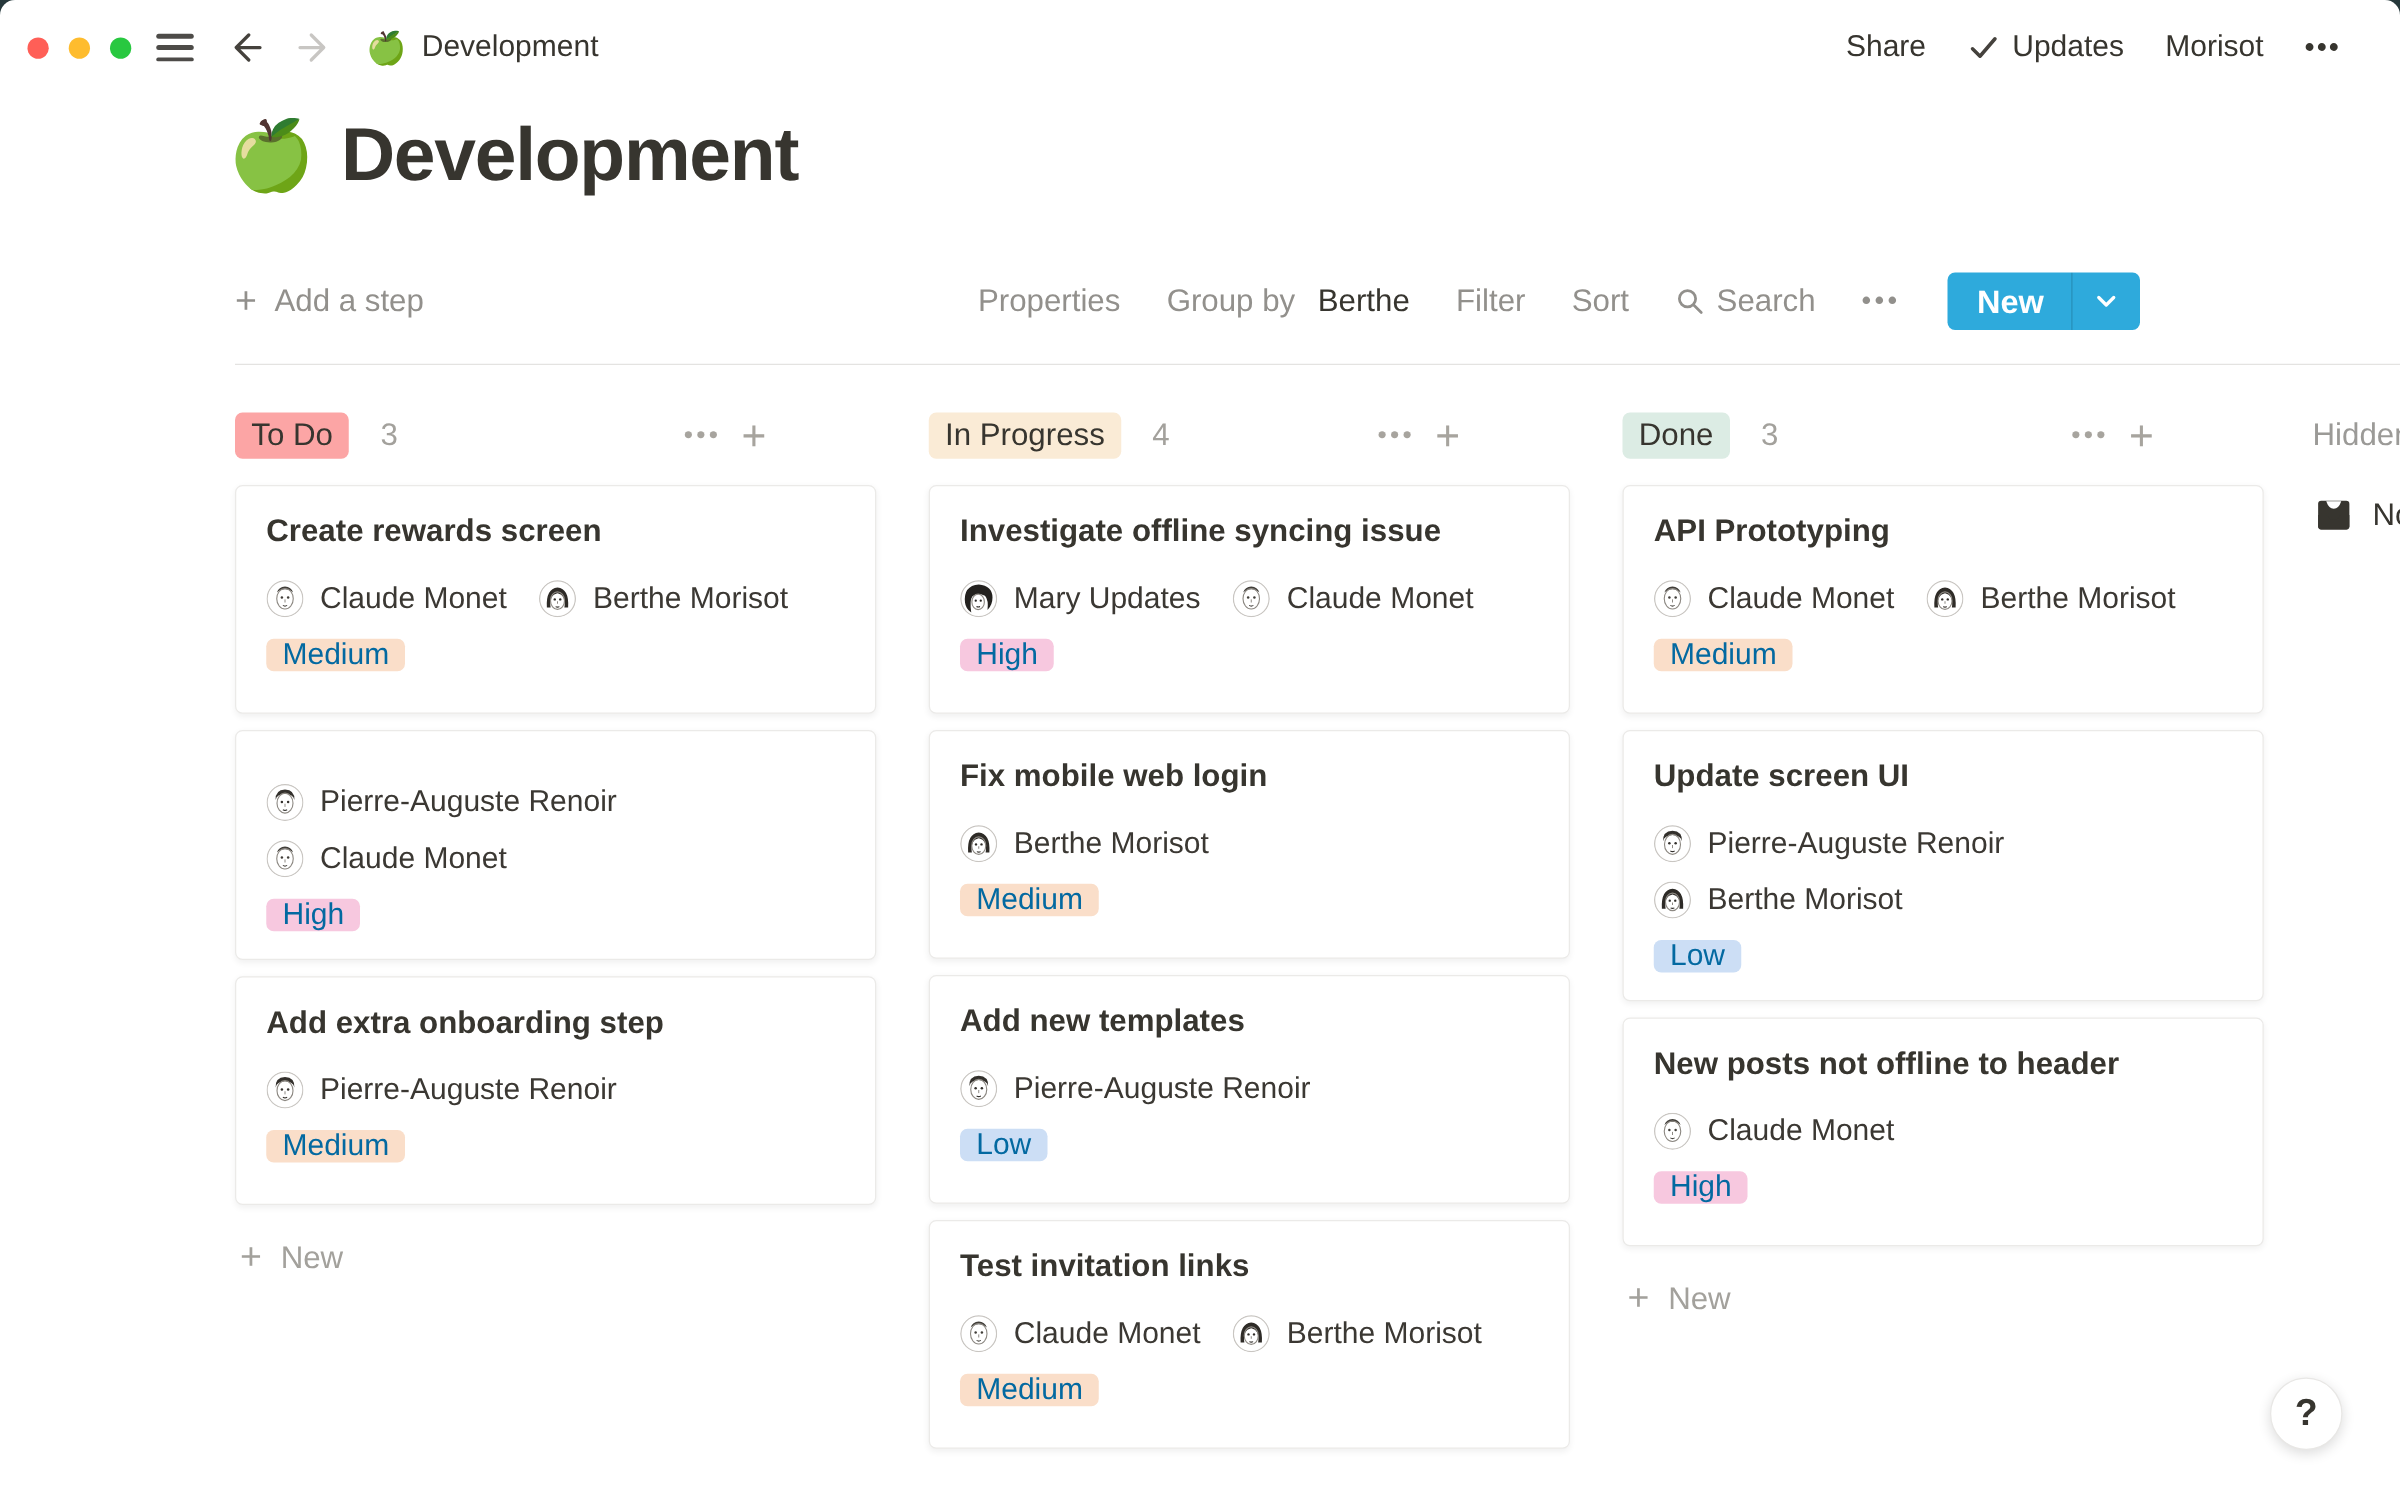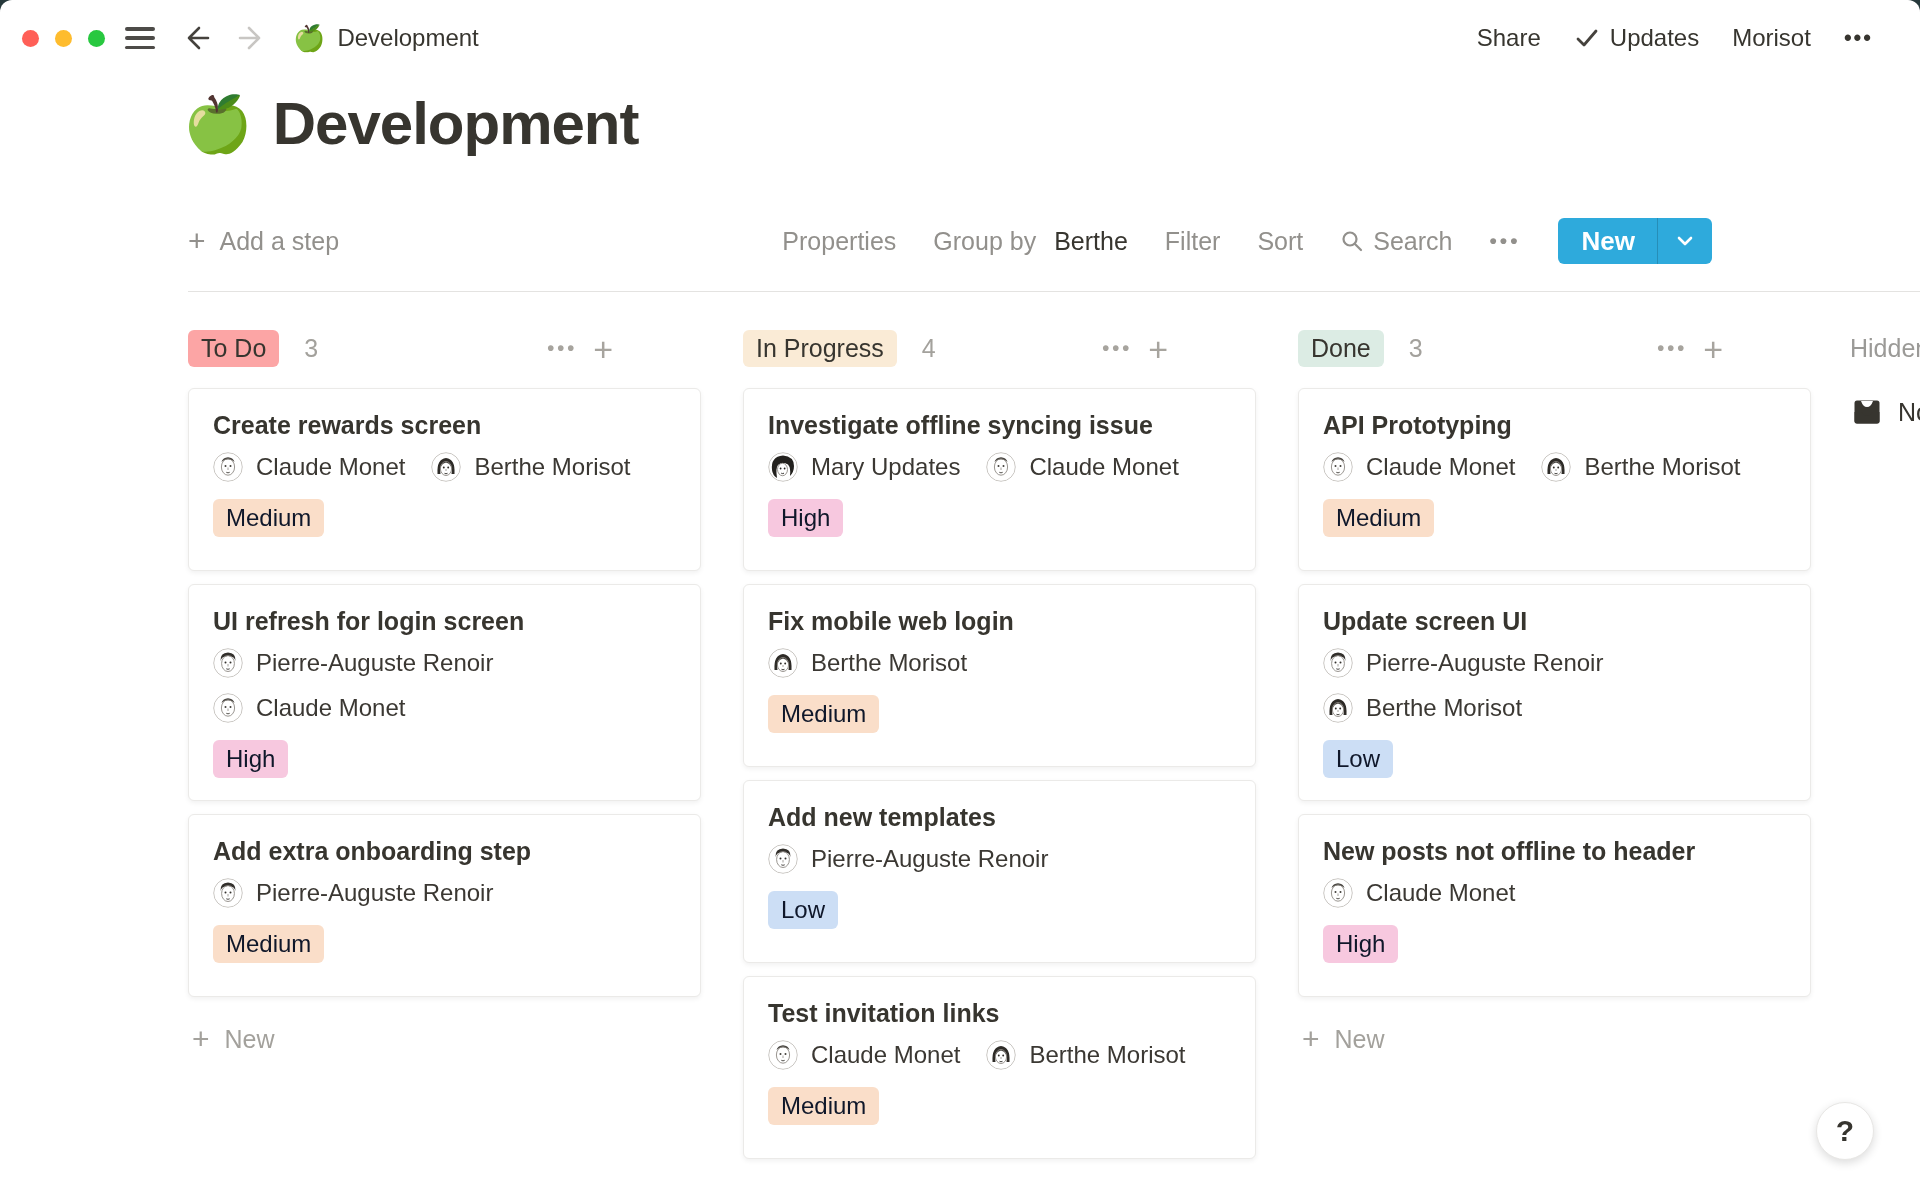--- a/index.html
+++ b/index.html
@@ -51,26 +51,26 @@
   .icon-btn{border:0;background:none;padding:0;color:#A7A49E;cursor:pointer;font-family:inherit;}
   .icon-btn.dots{font-size:20px;letter-spacing:3px;font-weight:700;}
   .icon-btn.plus{font-size:34px;font-weight:300;line-height:1;}
   .cards{display:flex;flex-direction:column;gap:13px;}
   .card{
     background:#fff;border:1px solid #EBEAE8;border-radius:6px;
     box-shadow:0 2px 5px rgba(15,15,15,0.06);
     padding:20px 24px 22px;min-height:139px;cursor:pointer;
   }
   .card-title{font-size:25px;font-weight:600;line-height:33px;}
-  .assignees{display:flex;flex-wrap:wrap;column-gap:26px;row-gap:11px;margin-top:8px;}
+  .assignees{display:flex;flex-wrap:wrap;column-gap:26px;row-gap:11px;margin-top:20px;}
   .chip{display:flex;align-items:center;gap:13px;height:34px;}
   .chip .name{font-size:24px;color:#3B3833;white-space:nowrap;}
   .avatar{width:30px;height:30px;flex:none;border-radius:50%;overflow:hidden;}
   .avatar svg{display:block;width:30px;height:30px;}
-  .prio{display:inline-flex;align-items:center;height:38px;padding:0 13px;border-radius:6px;font-size:24px;margin-top:15px;color:#0f172a;}
+  .prio{display:inline-flex;align-items:center;height:26px;padding:0 13px;border-radius:6px;font-size:24px;margin-top:15px;color:#0369a1;}
   .col-new{display:flex;align-items:center;gap:15px;margin-top:27px;padding-left:4px;color:#A3A19C;font-size:25px;cursor:pointer;}
   .col-new .plus{font-size:30px;font-weight:300;line-height:1;}
   
   .hidden-stub{position:absolute;top:330px;left:1850px;width:300px;}
   .hidden-label{font-size:25px;color:#9B9A97;white-space:nowrap;line-height:37px;}
   .hidden-group{display:flex;align-items:center;gap:14px;margin-top:28px;white-space:nowrap;}
   .hidden-group .g-name{font-size:25px;color:#37352F;}
   
   .help-btn{
     position:absolute;left:1816px;top:1102px;width:58px;height:58px;border-radius:50%;
@@ -190,21 +190,21 @@
                     <ellipse cx="15" cy="16.5" rx="5.6" ry="7" fill="none" stroke="#8D8983" stroke-width="0.9"></ellipse>
                     <circle cx="12.8" cy="15.5" r="0.95" fill="#2E2B27"></circle>
                     <circle cx="17.2" cy="15.5" r="0.95" fill="#2E2B27"></circle>
                     <path d="M15 17 V19" stroke="#8D8983" stroke-width="0.8"></path>
                     <path d="M13.5 21.3 Q15 22.2 16.5 21.3" fill="none" stroke="#2E2B27" stroke-width="0.9"></path>
                   </svg>
                 </span>
                 <span class="name">Berthe Morisot</span>
               </span>
             </div><span class="prio" style="background: rgb(250, 222, 201);">Medium</span></div>
-          <div class="card"><div class="card-title">UI refresh for login screen</div><div class="assignees">
+          <div class="card"><div class="assignees">
               <span class="chip">
                 <span class="avatar">
                   <svg viewBox="0 0 30 30">
                     <circle cx="15" cy="15" r="14.3" fill="#fff" stroke="#C9C6C2"></circle>
                     <path d="M7.5 13 Q7 5 15 4.6 Q23 5 22.5 13 Q21.5 8.2 15 8 Q8.5 8.2 7.5 13Z" fill="#33302C"></path>
                     <ellipse cx="15" cy="15.5" rx="6.4" ry="8" fill="none" stroke="#8D8983" stroke-width="0.9"></ellipse>
                     <circle cx="12.5" cy="14.5" r="1" fill="#33302C"></circle>
                     <circle cx="17.5" cy="14.5" r="1" fill="#33302C"></circle>
                     <path d="M15 16 V18.5" stroke="#8D8983" stroke-width="0.8"></path>
                     <path d="M13.3 20.8 Q15 21.8 16.7 20.8" fill="none" stroke="#33302C" stroke-width="0.9"></path>

